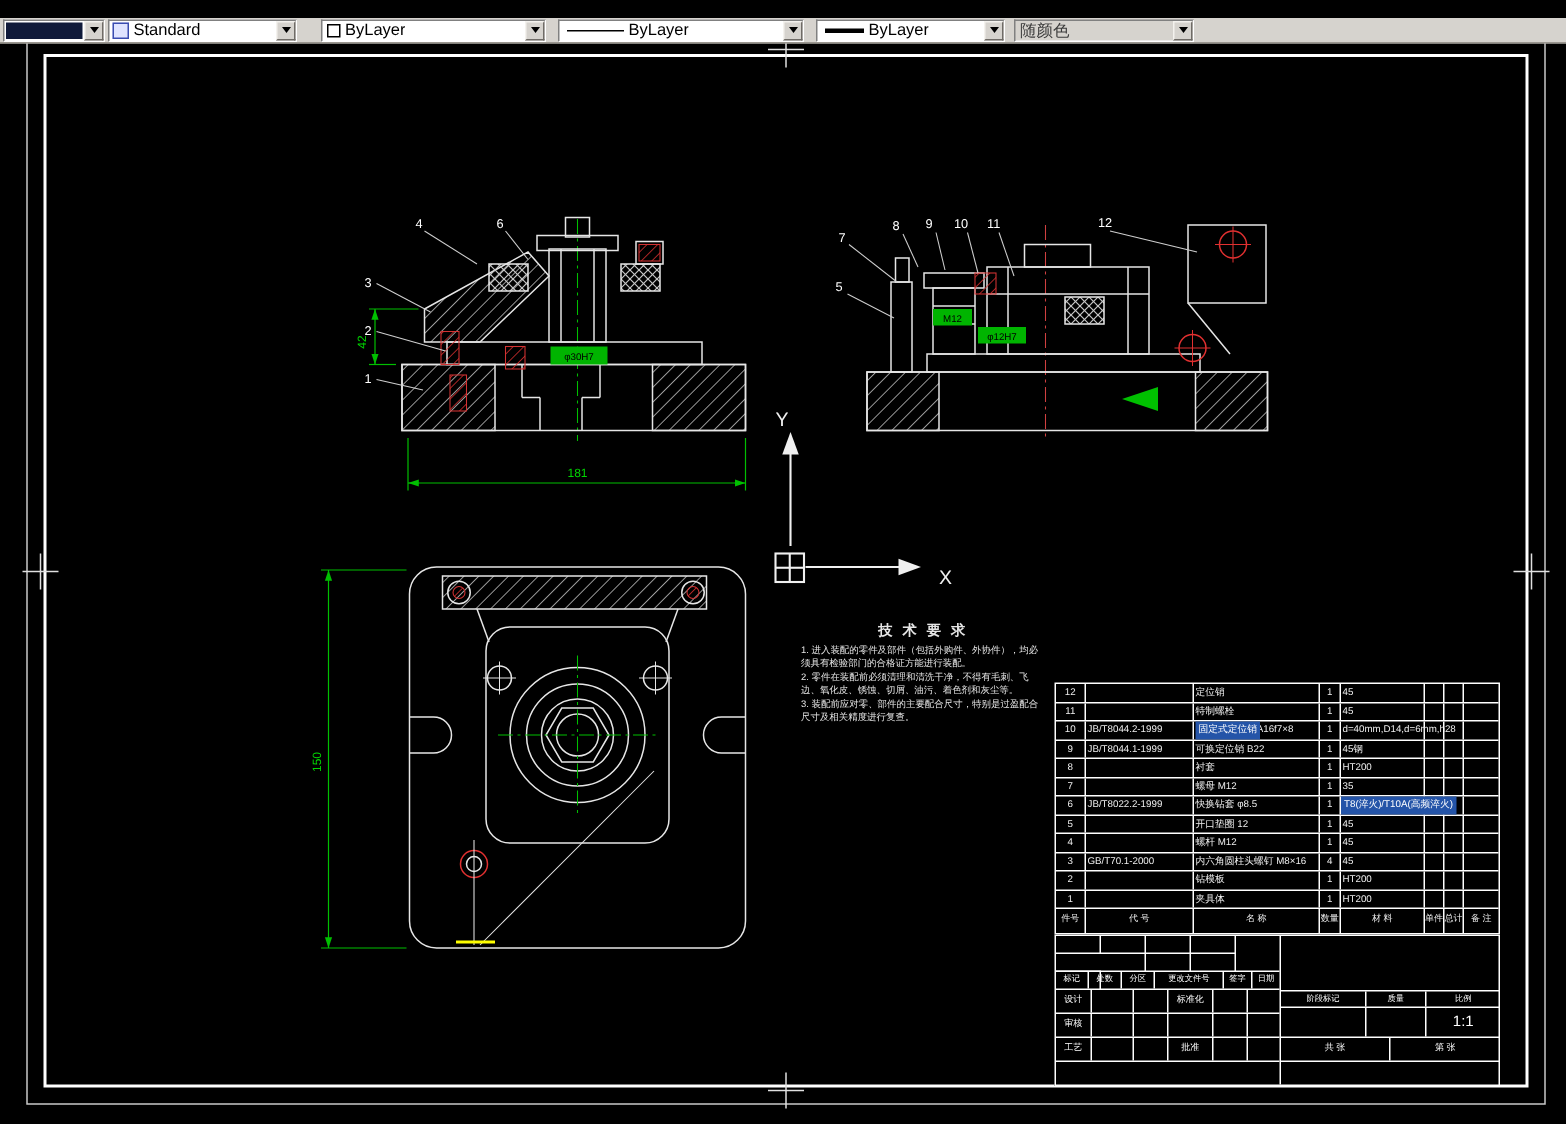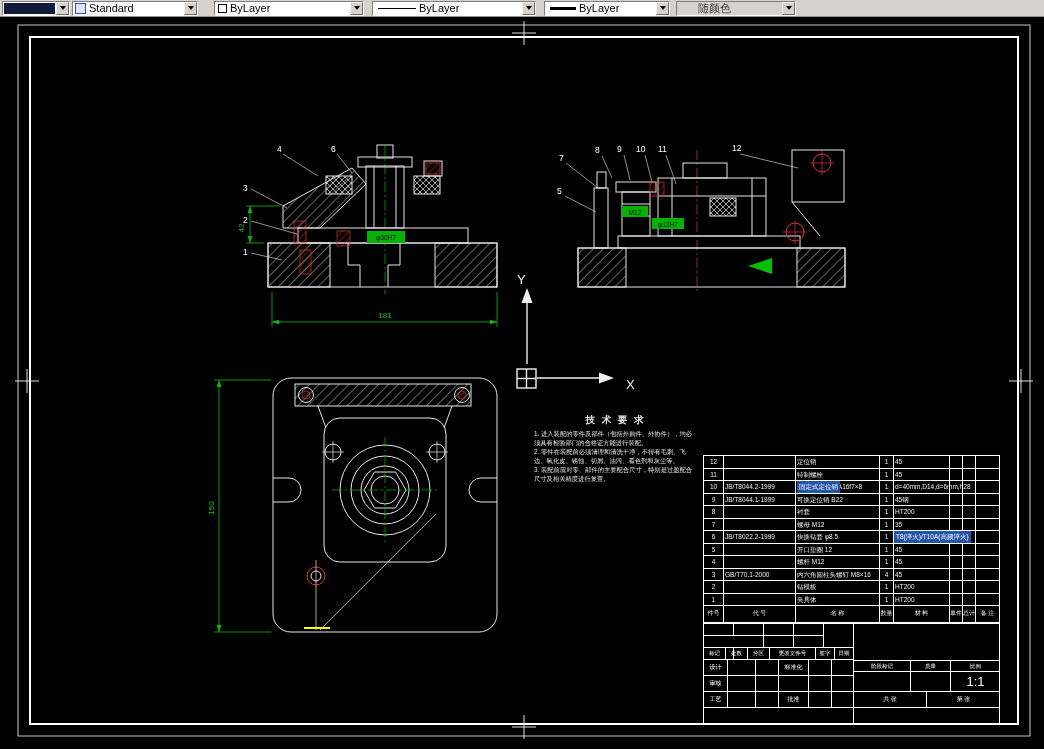--- a/index.html
+++ b/index.html
@@ -1,37 +1,37 @@
 <!DOCTYPE html>
 <html><head>
 <meta charset="utf-8">
 <style>
   html,body{margin:0;padding:0;background:#000;}
   *{box-sizing:border-box;}
   .stage{position:relative;width:1044px;height:749px;background:#000;overflow:hidden;
          font-family:"Liberation Sans",sans-serif;}
   
-  .toolbar{position:absolute;left:0;top:0;width:1044px;height:17px;background:#d6d3ce;
+  .toolbar{position:absolute;left:0;top:12px;width:1044px;height:17px;background:#d6d3ce;
            border-bottom:1px solid #9a968f;display:flex;align-items:center;z-index:6;font-size:11px;}
   .combo{height:15px;background:#fff;border:1px solid;border-color:#808080 #fff #fff #808080;
          display:flex;align-items:center;margin-left:2px;position:relative;}
   .w68{width:68px}.w126{width:126px}.w150{width:150px}.w164{width:164px}.w124{width:126px}.w120{width:120px}
   .sp14{width:14px}.sp6{width:6px}.sp4{width:4px}
   .dd{width:13px;height:13px;background:#d6d3ce;border:1px solid;
       border-color:#f4f2ee #6f6b66 #6f6b66 #f4f2ee;margin-left:auto;margin-right:0;
       display:flex;align-items:center;justify-content:center;flex:0 0 13px;}
   .dd i{width:0;height:0;border-left:3px solid transparent;border-right:3px solid transparent;border-top:4px solid #000;}
   .ctext{padding-left:3px;color:#000;white-space:nowrap;overflow:hidden;font-size:11px;}
   .preview-dark{flex:1;height:11px;margin:0 1px;background:#101a3a;}
   .sicon{width:11px;height:11px;margin-left:2px;background:#dfe4ff;border:1px solid #3a4db0;flex:0 0 11px;}
   .swatch{width:9px;height:9px;background:#fff;border:1px solid #000;margin-left:3px;flex:0 0 9px;}
   .ltline{width:38px;height:0;border-top:1px solid #000;margin-left:5px;flex:0 0 38px;}
   .lwline{width:26px;height:3px;background:#000;margin-left:5px;flex:0 0 26px;}
   .combo.disabled{background:#d6d3ce;}
-  .combo.disabled .ctext{color:#3c3c3c;margin-left:18px;}
+  .combo.disabled .ctext{color:#3c3c3c;}
   
   svg{position:absolute;left:0;top:0;z-index:1;}
   svg text{font-family:"Liberation Sans",sans-serif;}
   .bal{fill:#ffffff;font-size:8.5px;}
   .dimtxt{fill:#00d400;font-size:8px;}
   .chiptxt{fill:#000;font-size:6.5px;}
   
   .techreq{position:absolute;left:534px;top:414px;width:163px;color:#e5e5e5;z-index:2;}
   .tr-title{text-align:center;font-size:9.5px;font-weight:bold;letter-spacing:2px;margin-bottom:3px;}
   .tr-item{font-size:6.3px;line-height:8.5px;margin-bottom:1px;}
@@ -70,21 +70,21 @@
   .tc{border-right:1px solid #fff;text-align:center;line-height:15px;font-size:6px;overflow:hidden;}
   .tc.last{border-right:none;}
   .cw24{width:24px}.cw28{width:28px}.cw23{width:23px}.cw30{width:30px}.cw21{width:21px}
   .tb-right{position:absolute;left:150px;top:0;width:146px;height:100%;}
   .namecell{height:37px;border-bottom:1px solid #fff;}
   .stagehdr{display:flex;height:11px;border-bottom:1px solid #fff;}
   .sc{border-right:1px solid #fff;text-align:center;font-size:5.5px;line-height:10px;overflow:hidden;}
   .sc.last{border-right:none;}
   .sw57{width:57px}.sw40{width:40px}.sw49{width:49px}.sw73{width:73px}
   .stageval{display:flex;height:20px;border-bottom:1px solid #fff;}
-  .stageval .sc{line-height:19px;font-size:13px;}
+  .stageval .sc{line-height:19px;font-size:10px;}
   .sheetrow{display:flex;height:16px;border-bottom:1px solid #fff;}
   .sheetrow .sc{line-height:15px;font-size:6px;}
   .tbempty{height:15px;}
 </style>
 </head>
 <body>
 
 <div class="stage">
 
   <svg width="1044" height="749" viewBox="0 0 1044 749">

